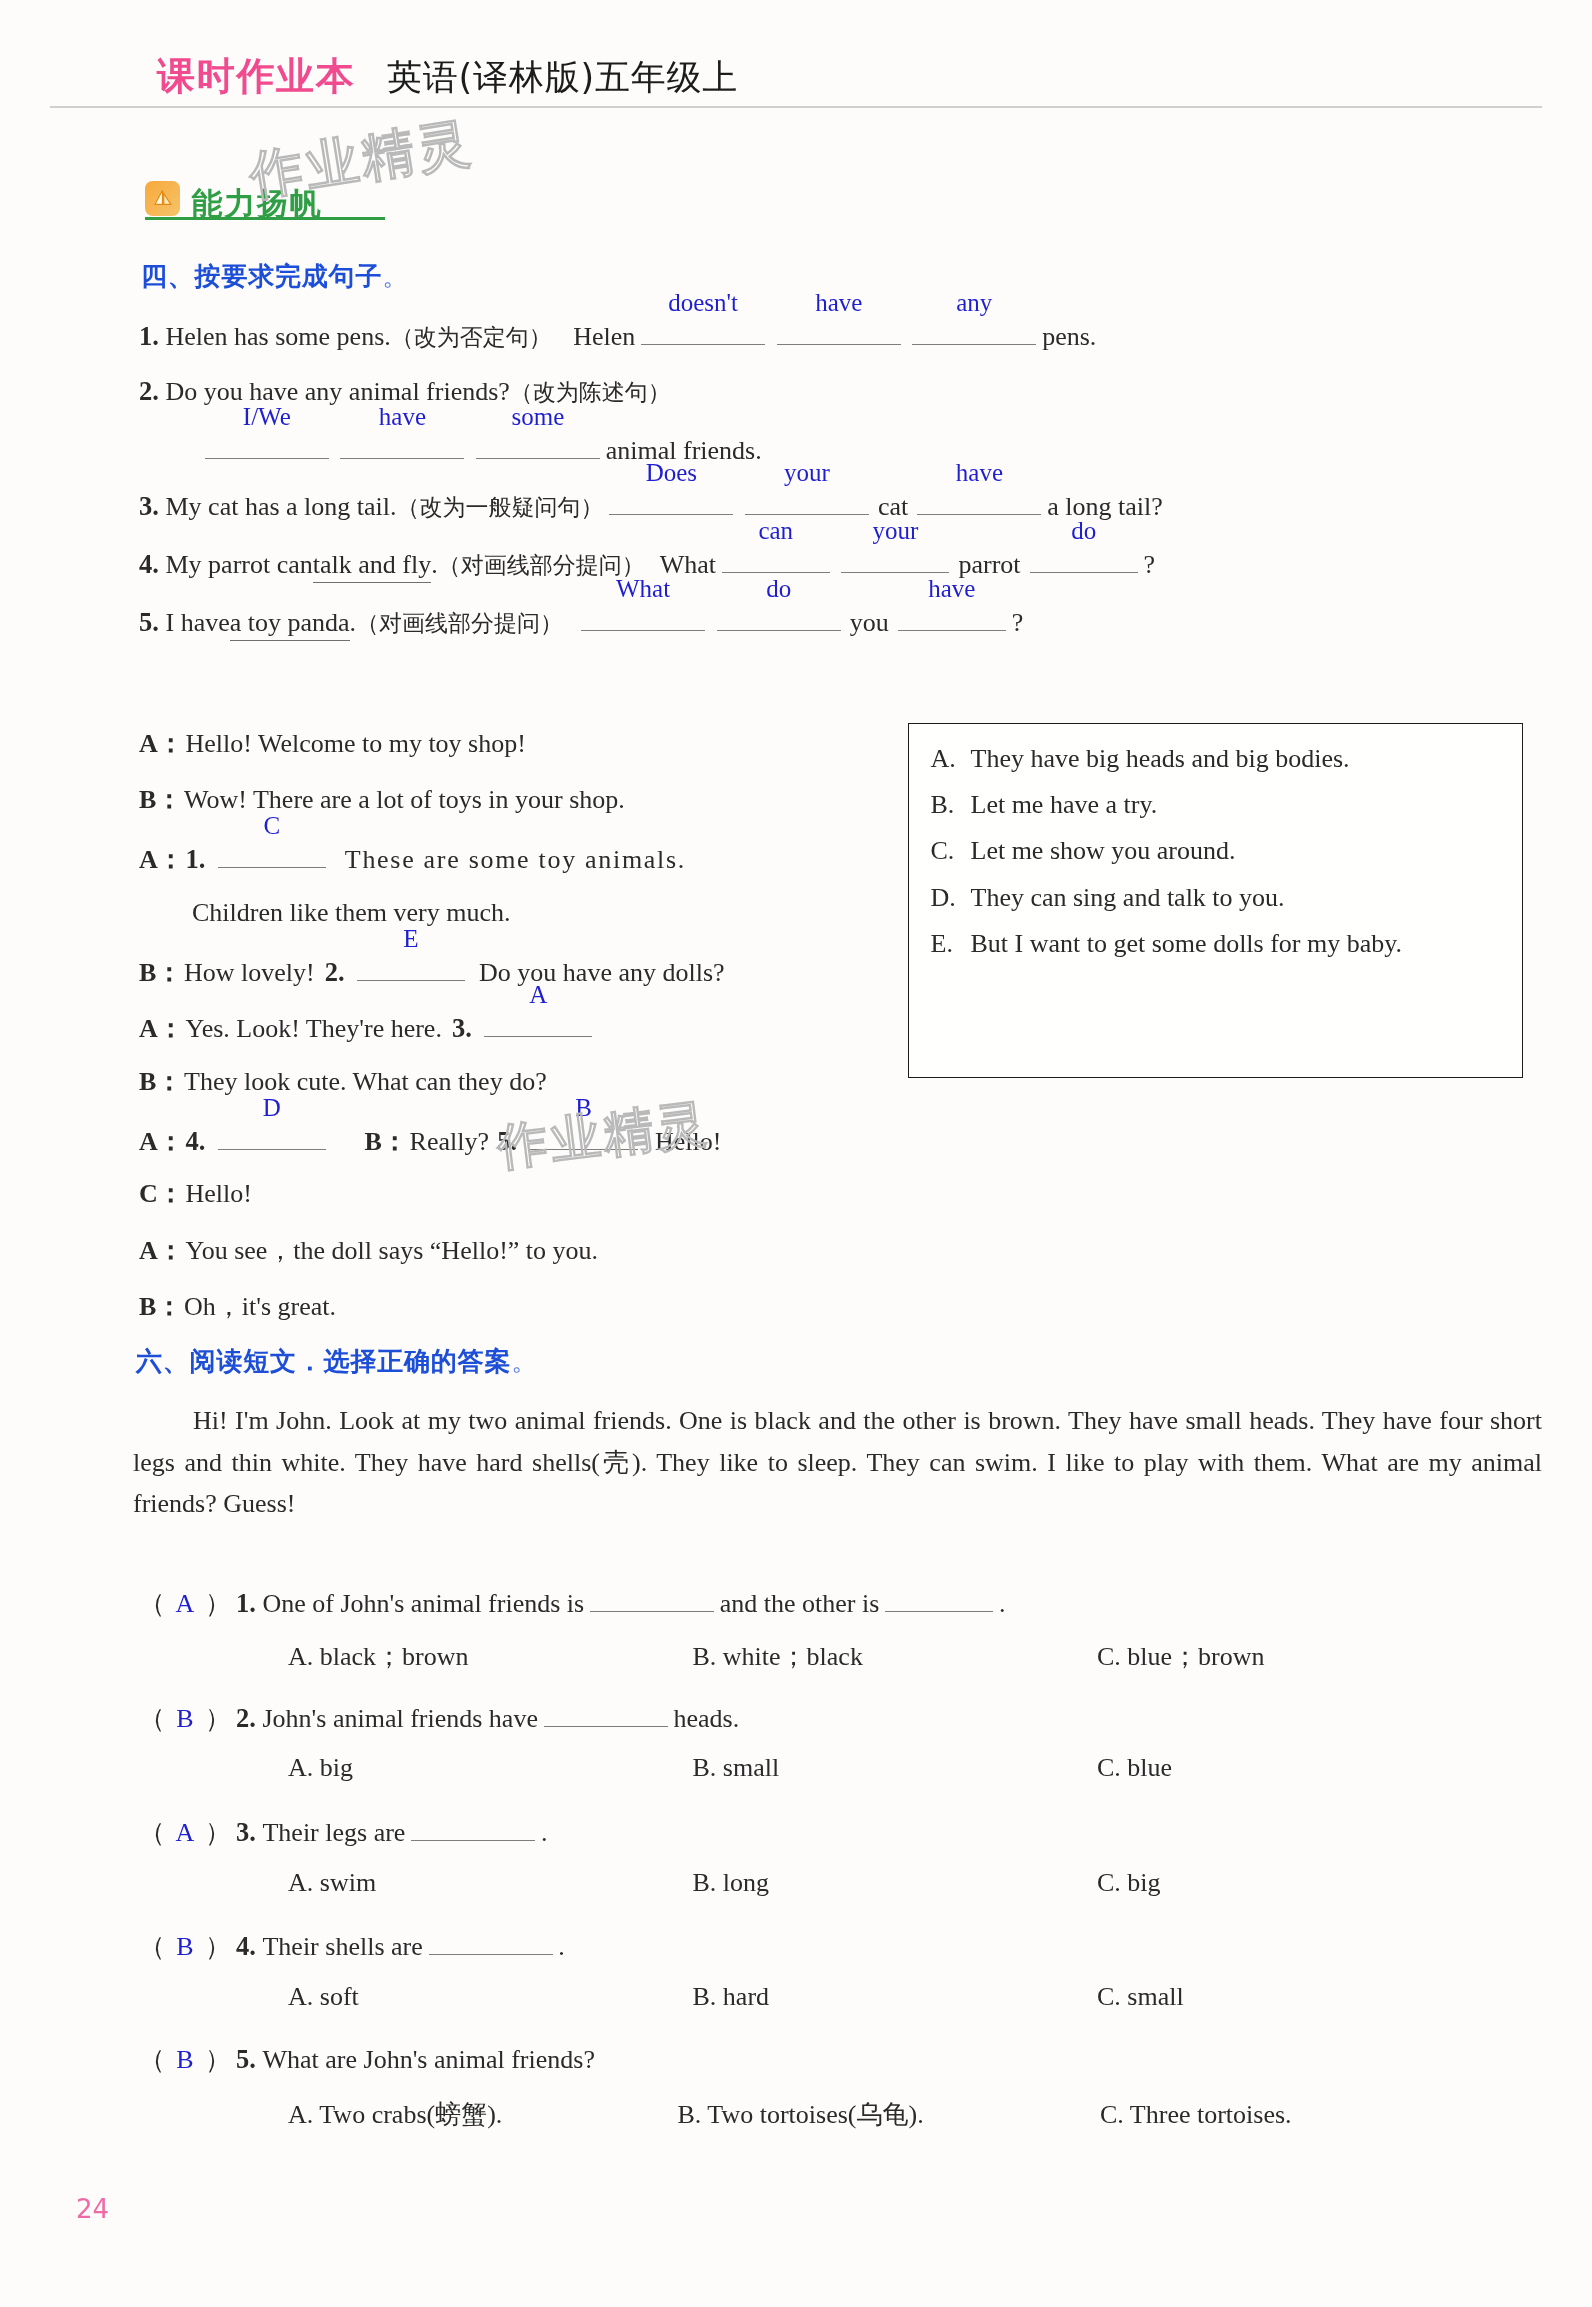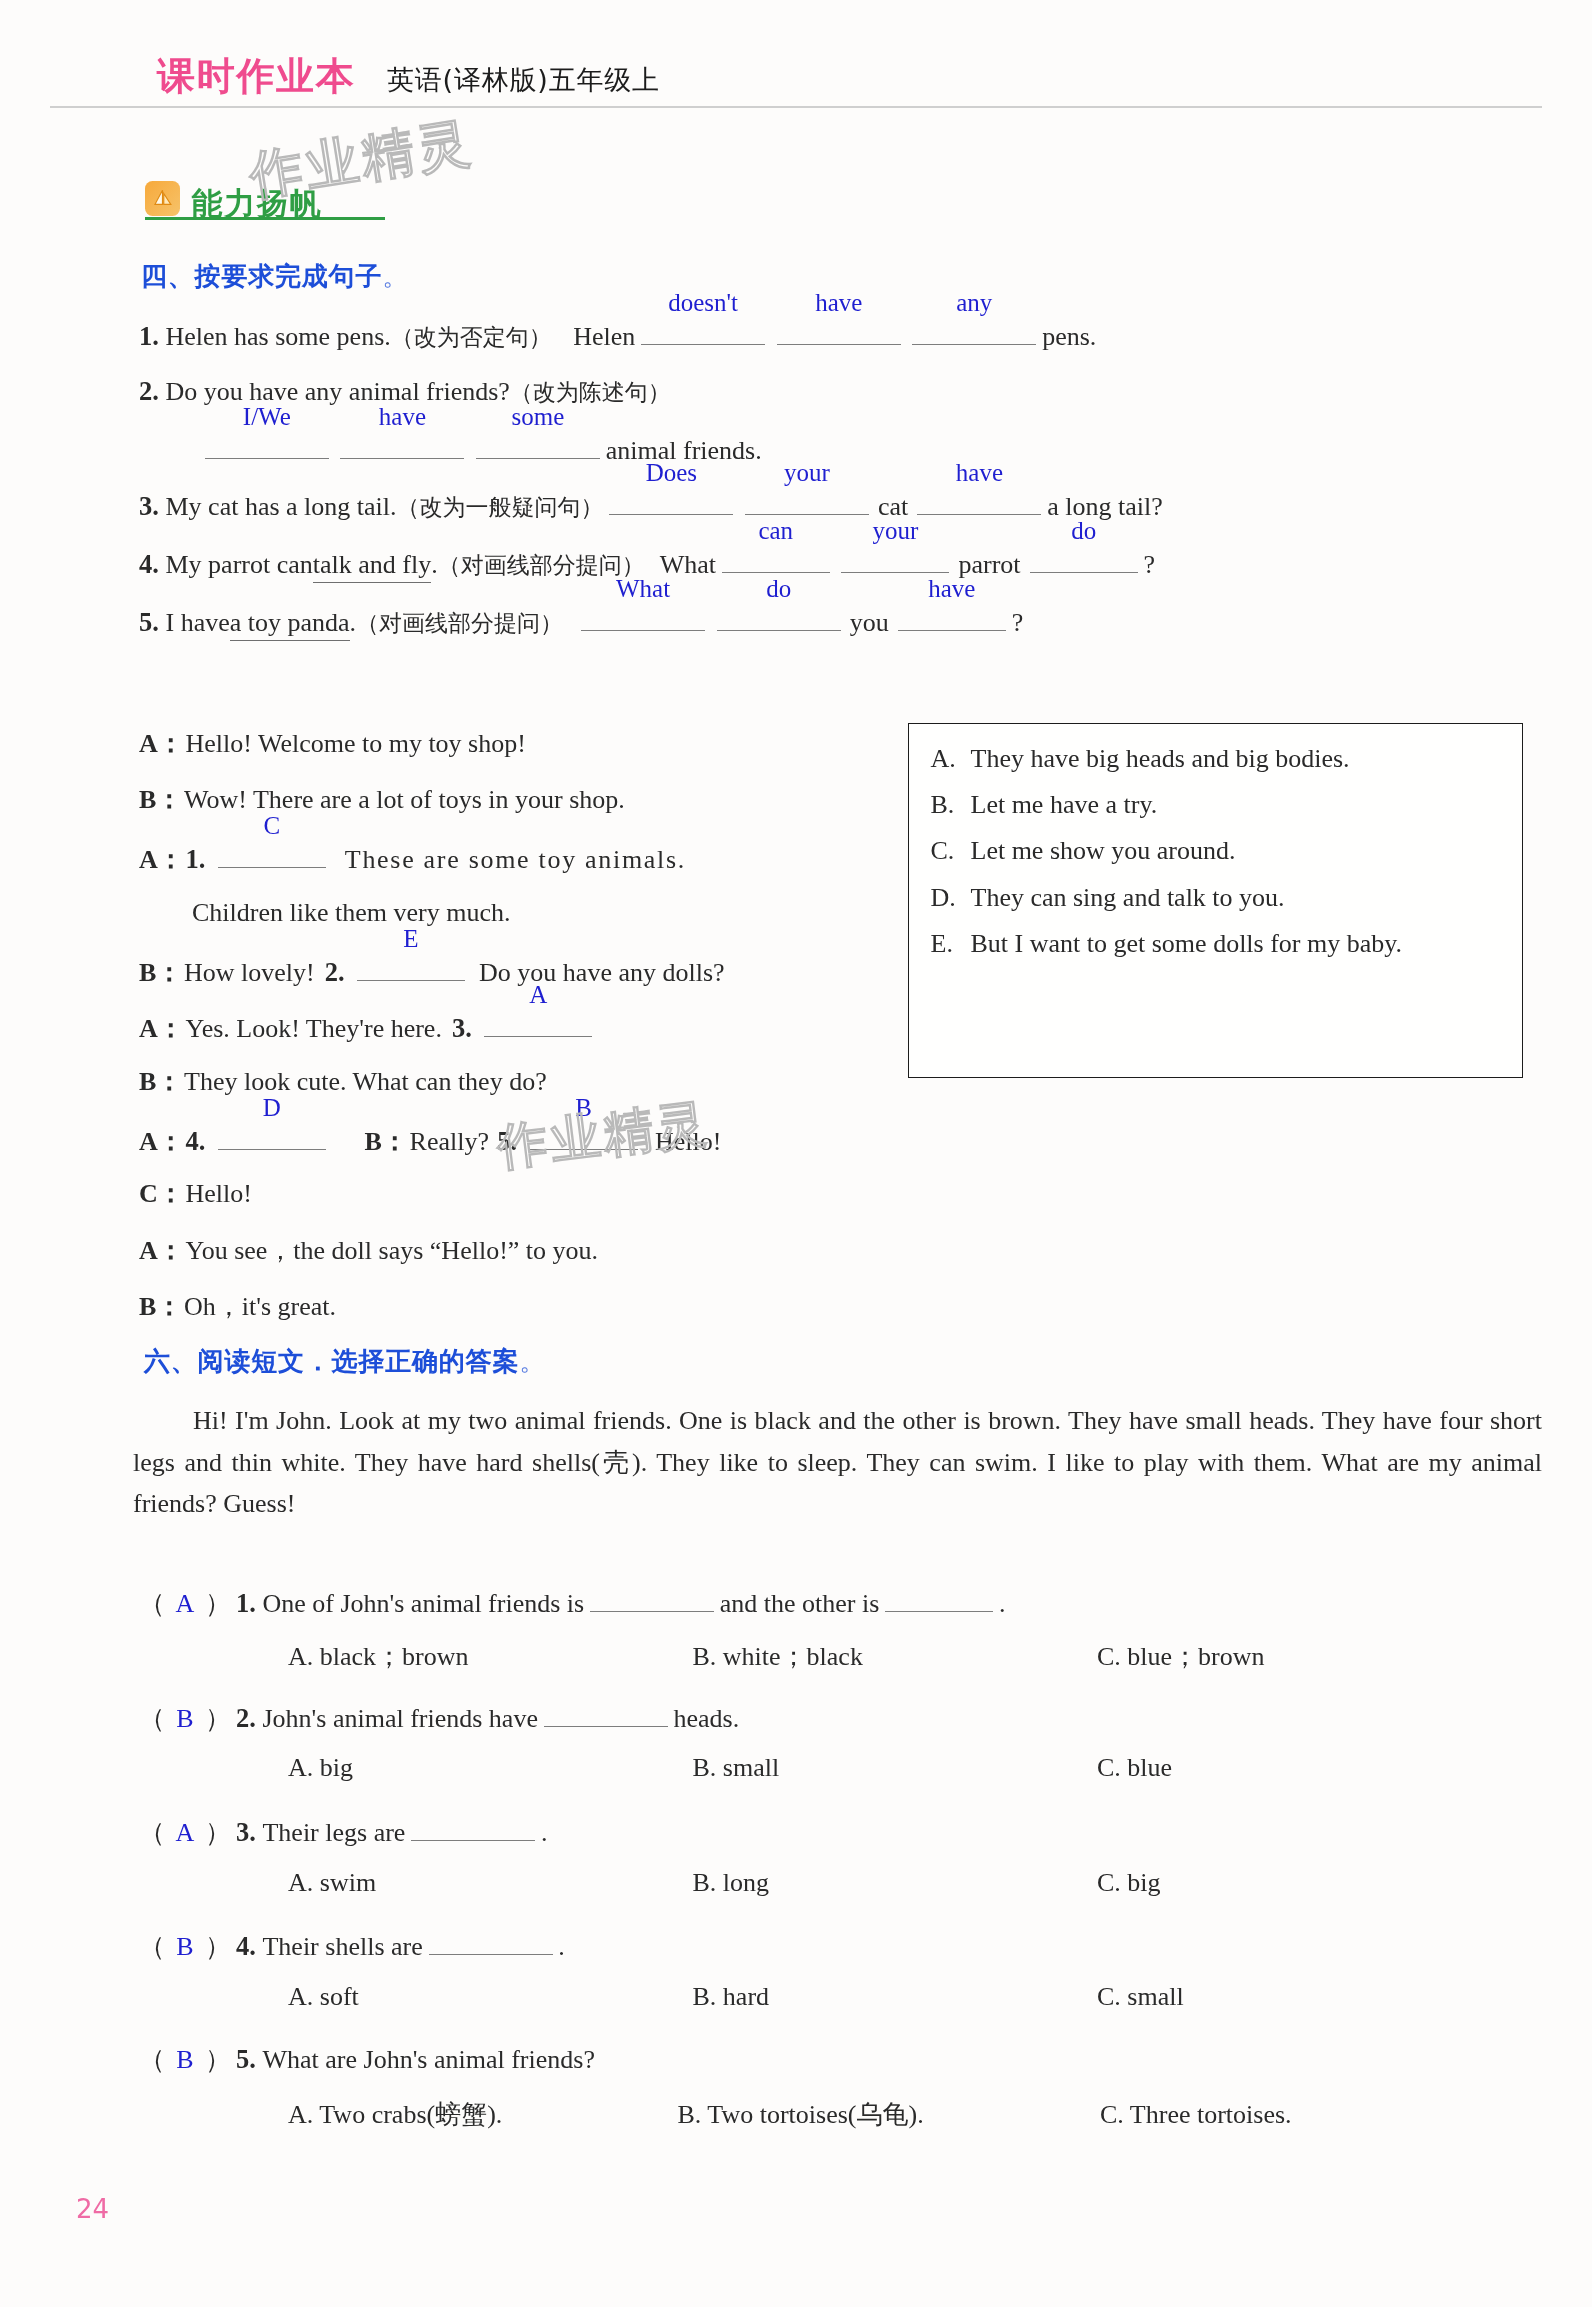--- a/index.html
+++ b/index.html
@@ -28,21 +28,21 @@
   }
   .brand {
     font-family: "DejaVu Sans", sans-serif;
     font-weight: bold;
     font-size: 38px;
     color: #ef4b8e;
     letter-spacing: 1.7px;
   }
   .subject {
     font-family: "DejaVu Sans", sans-serif;
-    font-size: 27px;
+    font-size: 35px;
     color: #1c1c1c;
     letter-spacing: 0.8px;
   }
   .header-rule {
     position: absolute;
     left: 50px; top: 106px;
     width: 1492px; height: 1.7px;
     background: #cfcfcf;
   }
 
@@ -392,21 +392,21 @@
     <div class="opt">
       <span class="lab">D.</span>
       <span class="txt">They can sing and talk to you.</span>
     </div>
     <div class="opt">
       <span class="lab">E.</span>
       <span class="txt">But I want to get some dolls for my baby.</span>
     </div>
   </div>
 
-  <div class="sec-head sec-teal" style="left:144px; top:1344px;text-align:right;">
+  <div class="sec-head sec-teal" style="left:136px; top:1344px;text-align:right;">
     <span>六、阅读短文．选择正确的答案</span><span class="dot">。</span>
   </div>
 
   <div class="passage">Hi! I'm John. Look at my two animal friends. One is black and the other is brown. They have small heads. They have four short legs and thin white. They have hard shells(壳). They like to sleep. They can swim. I like to play with them. What are my animal friends? Guess!</div>
 
   <div class="mcq" style="left:139px; top:1584px;">
     <span class="paren">（</span>
     <span class="choice-letter">A</span>
     <span class="paren">）</span>
     <span class="qnum" style="margin-left:5px;">1.</span>

